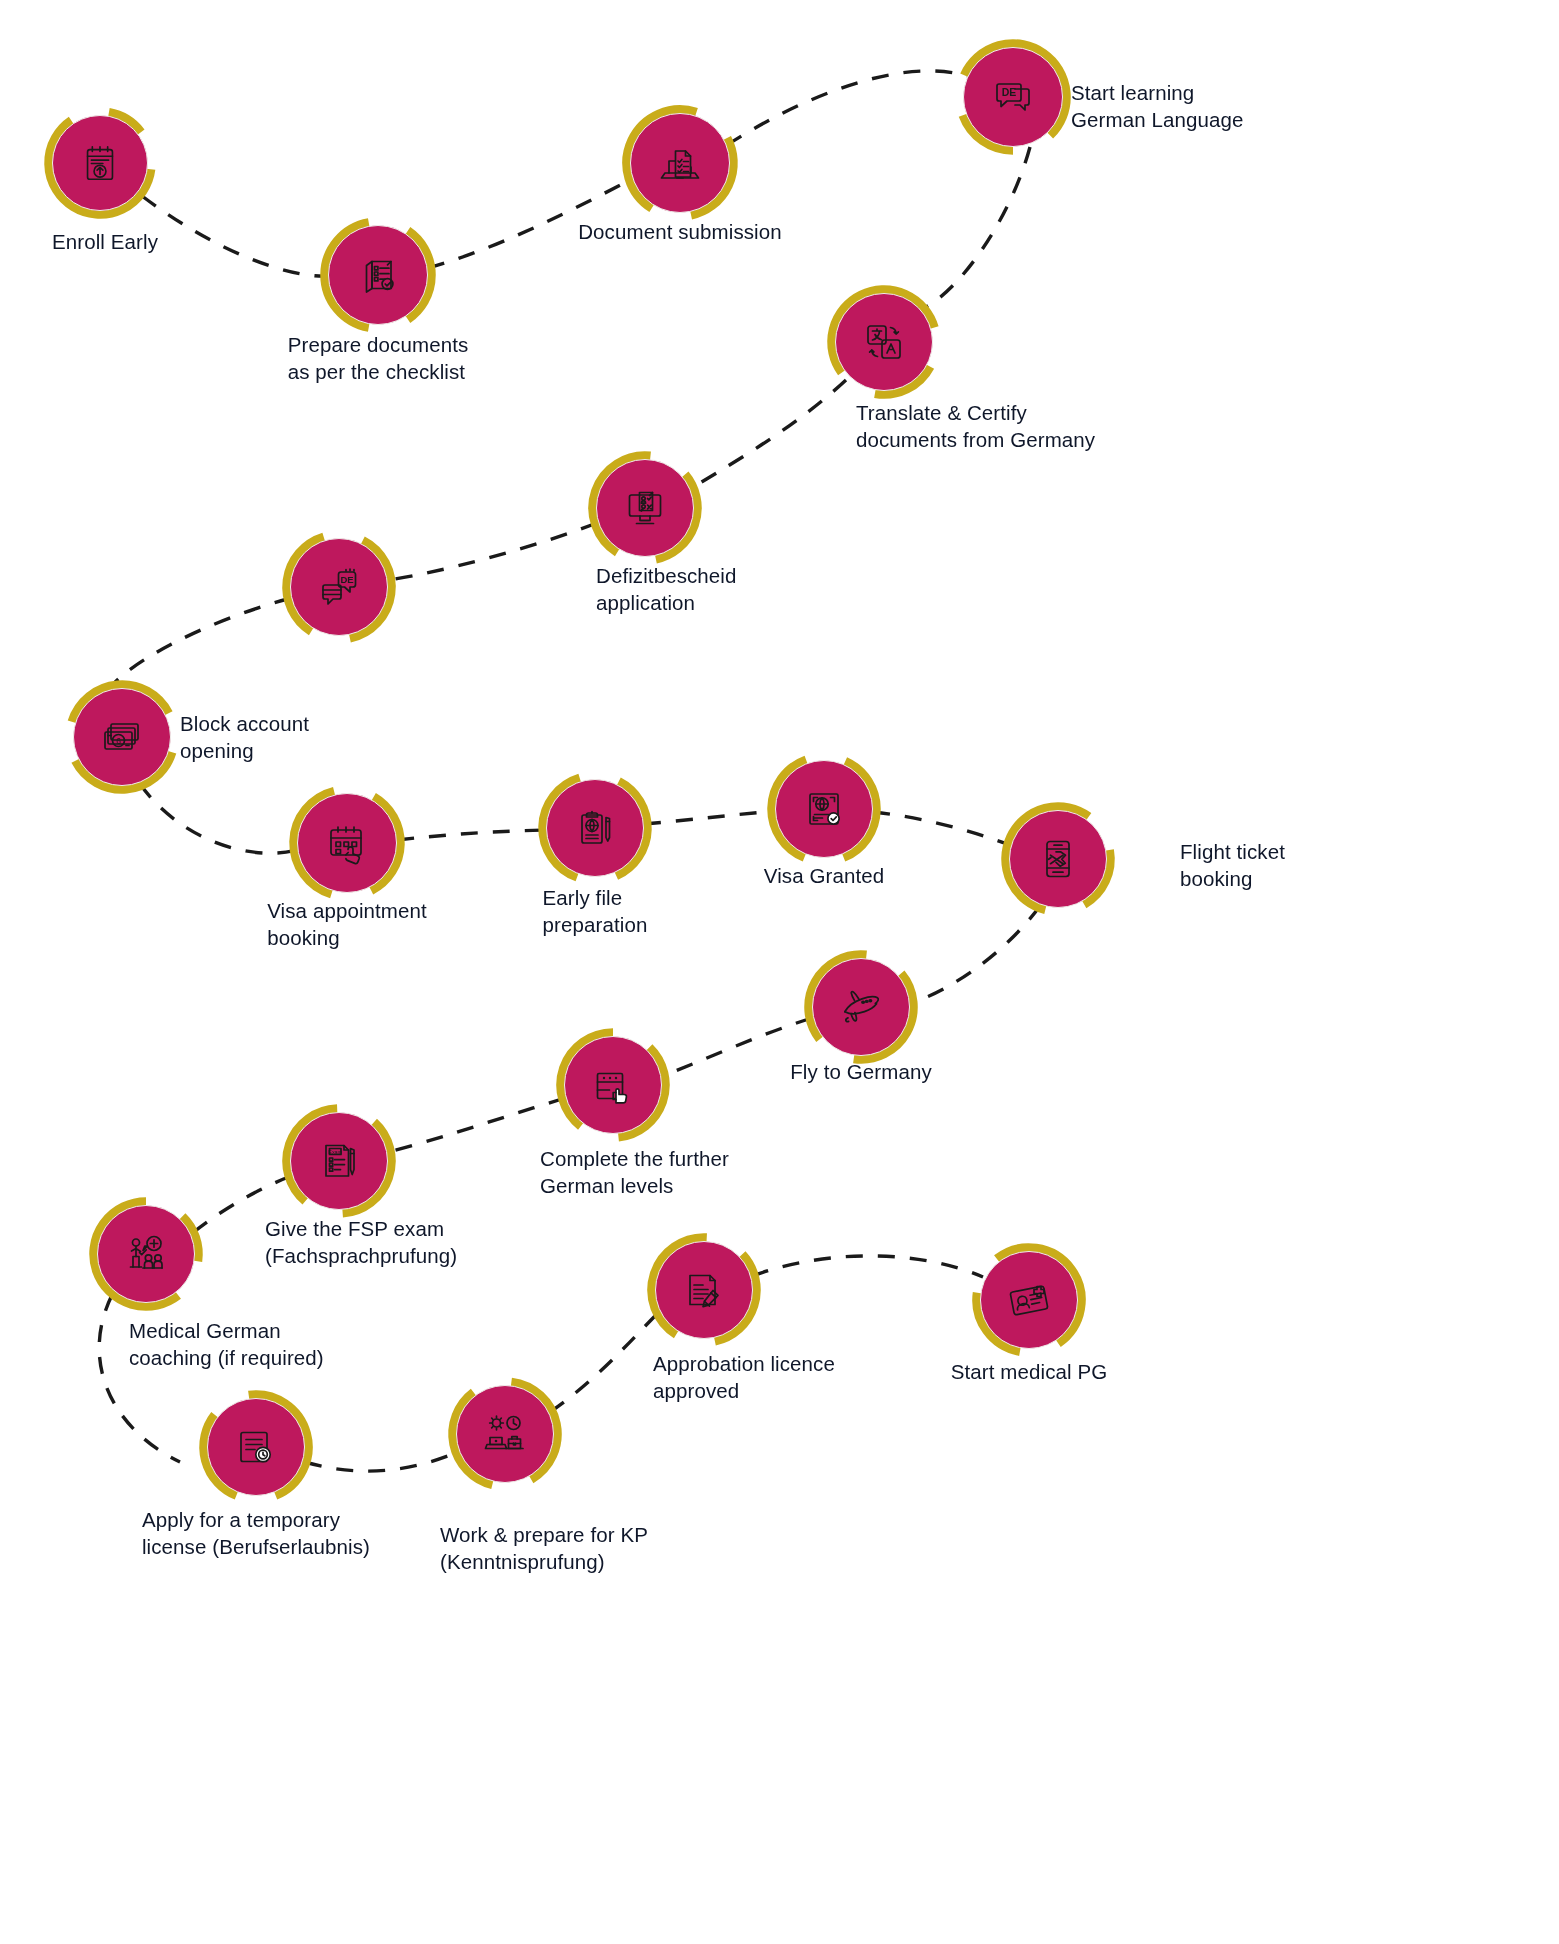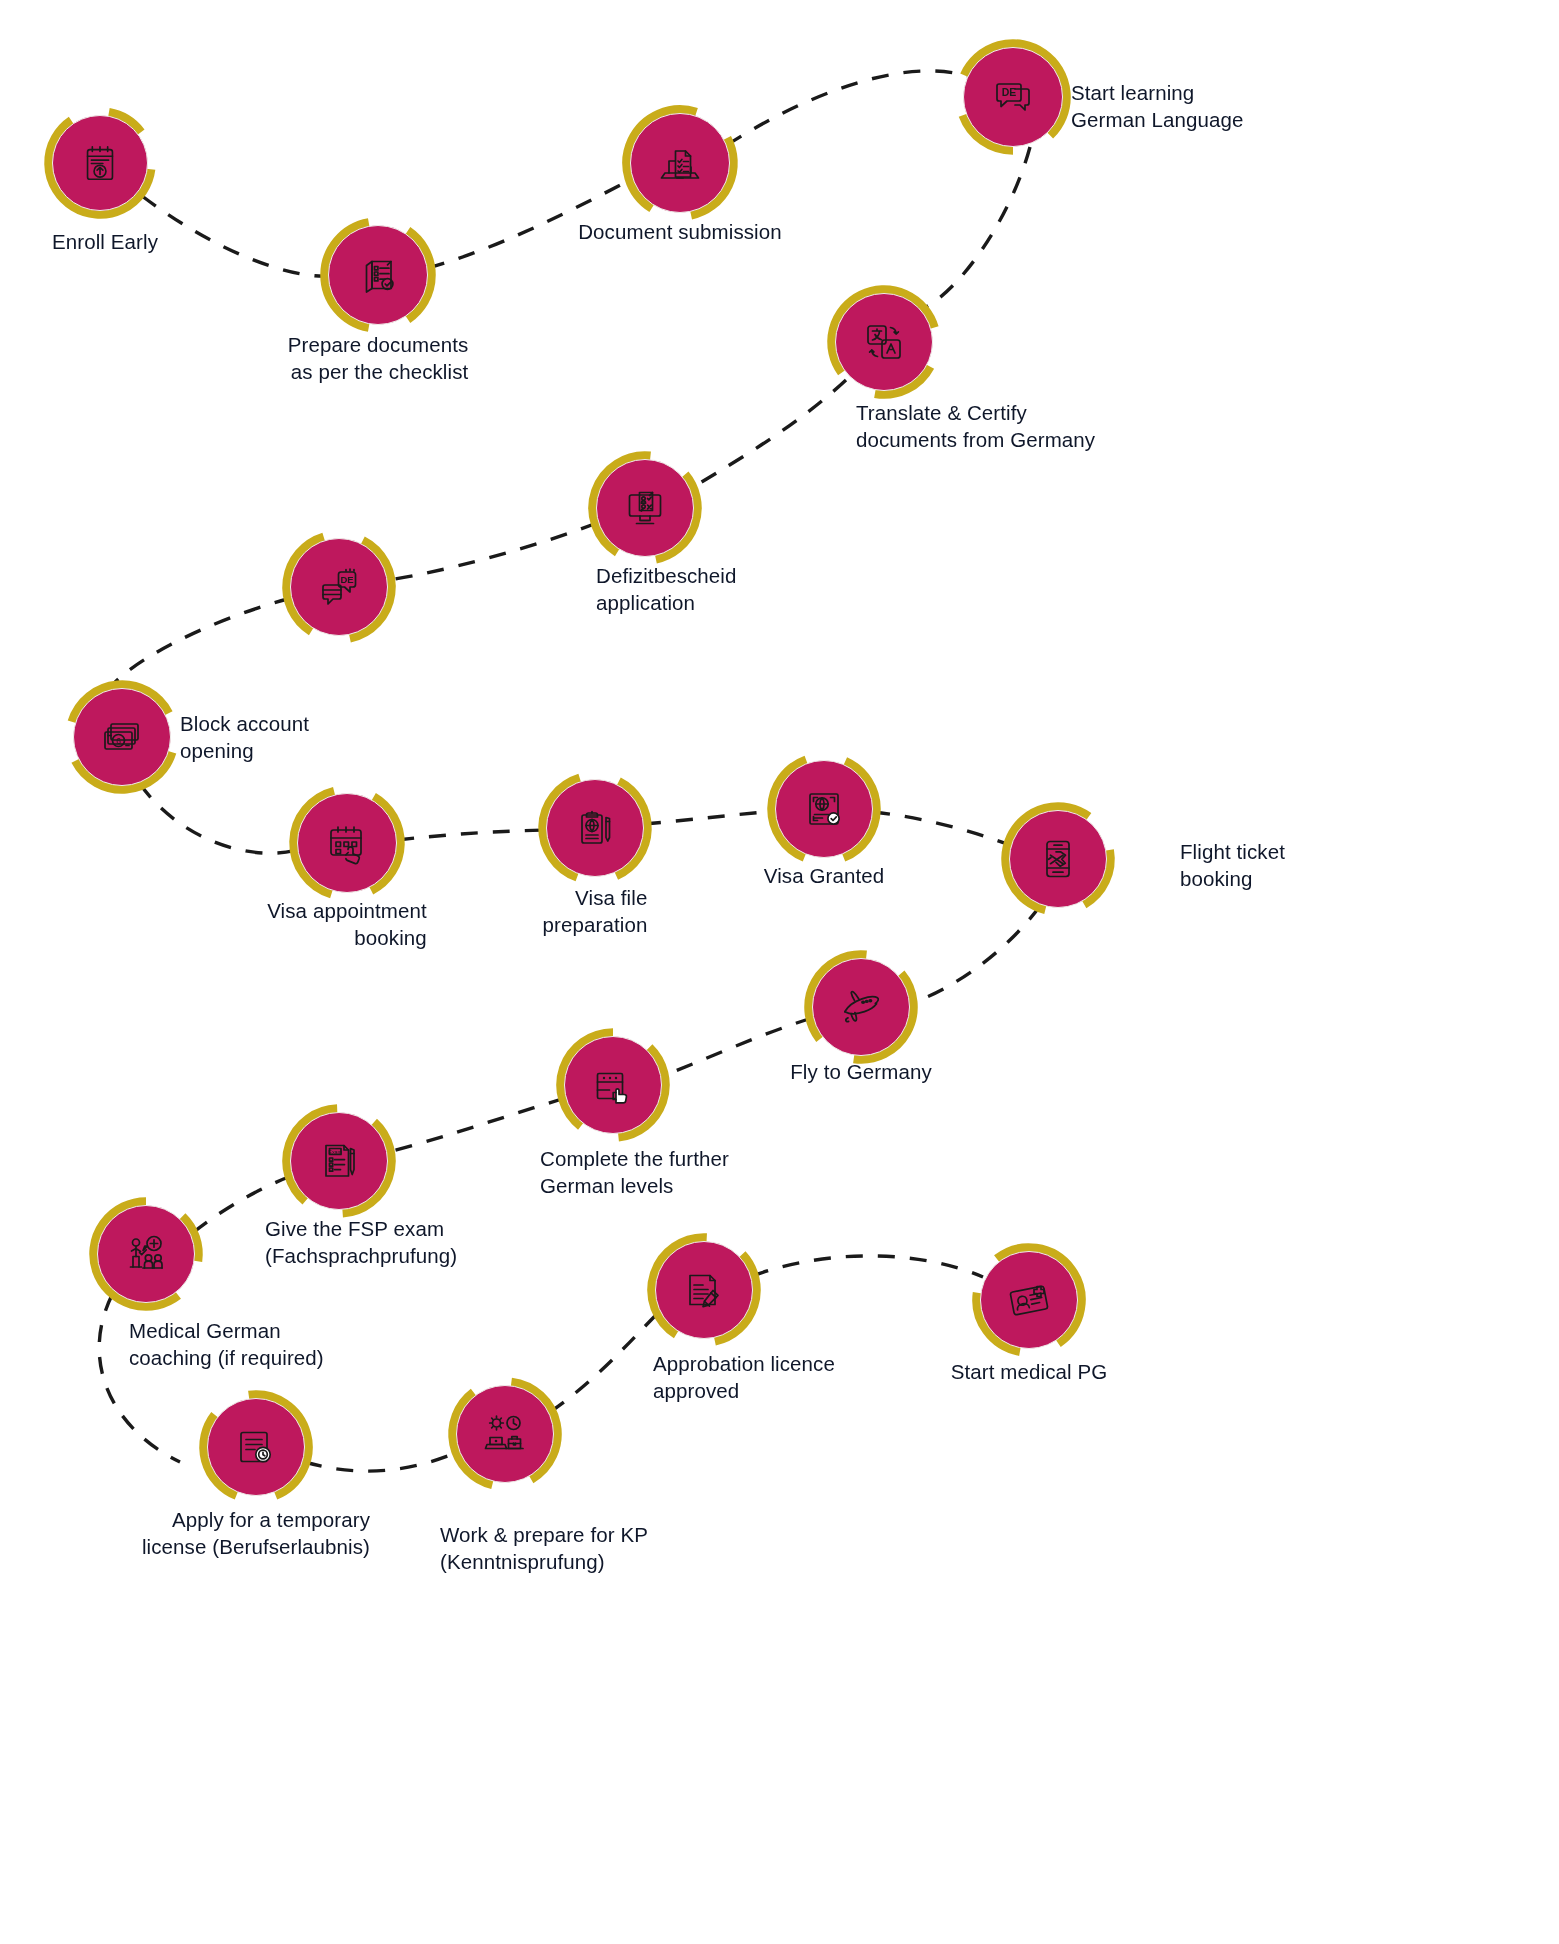--- a/index.html
+++ b/index.html
@@ -50,21 +50,21 @@
   }
   .node-label {
     position: absolute;
     font-size: 20.5px;
     line-height: 1.32;
     color: #0f172a;
     letter-spacing: 0.1px;
     white-space: pre-line;
     z-index: 4;
   }
-  .lbl-center { text-align: right; transform: translateX(-50%); }
+  .lbl-center { text-align: left; transform: translateX(-50%); }
   .lbl-left   { text-align: left; }
 </style>
 </head>
 <body>
 
 <div id="roadmap">
   <svg id="path-layer" viewBox="0 0 1559 1944" xmlns="http://www.w3.org/2000/svg">
       <path d="M 142 196 C 230 262, 300 278, 328 276" fill="none" stroke="#1a1a1a" stroke-width="3.4" stroke-linecap="butt" stroke-dasharray="17 15"></path>
       <path d="M 428 268 C 500 248, 580 206, 630 180" fill="none" stroke="#1a1a1a" stroke-width="3.4" stroke-linecap="butt" stroke-dasharray="17 15"></path>
       <path d="M 727 145 C 800 98, 900 56, 967 76" fill="none" stroke="#1a1a1a" stroke-width="3.4" stroke-linecap="butt" stroke-dasharray="17 15"></path>
@@ -304,21 +304,21 @@
     <circle cx="21" cy="21.5" r="6"></circle>
               <path d="M15 21.5h12M21 15.5c2.8 3.5 2.8 8.5 0 12M21 15.5c-2.8 3.5-2.8 8.5 0 12"></path>
     <path d="M15 31h12M15 34.5h12"></path>
     <path d="M35 13.5l3.5 1v19L36.7 37 35 33.5z"></path>
               <path d="M35 17.5h3.5"></path>
             </g>
           </svg>
         </span>
       </div>
     </div>
-    <div class="node-label lbl-center" style="left: 595px; top: 884px;">Visa file
+    <div class="node-label lbl-center" style="left: 595px; top: 884px;">Early file
 preparation</div>
     <div class="node" style="left: 765px; top: 750px; width: 118px; height: 118px;">
       <svg class="node-ring" viewBox="0 0 118 118">
         <path d="M 80.1503054399416 11.495636202584755 A 52 52 0 0 1 78.47954285762742 107.21356043747295" fill="none" stroke="#c9ac1a" stroke-width="9.5" stroke-linecap="butt"></path>
         <path d="M 39.52045714237257 107.21356043747295 A 52 52 0 0 1 41.214952547065195 10.135983719132774" fill="none" stroke="#c9ac1a" stroke-width="9.5" stroke-linecap="butt"></path>
       </svg>
       <div class="node-disc" style="left: 10px; top: 10px; width: 98px; height: 98px;">
         <span style="display: block;">
           <svg class="node-icon" width="48" height="48" viewBox="0 0 48 48">
     <g fill="none" stroke="#1a1a1a" stroke-width="1.7" stroke-linecap="round" stroke-linejoin="round">

